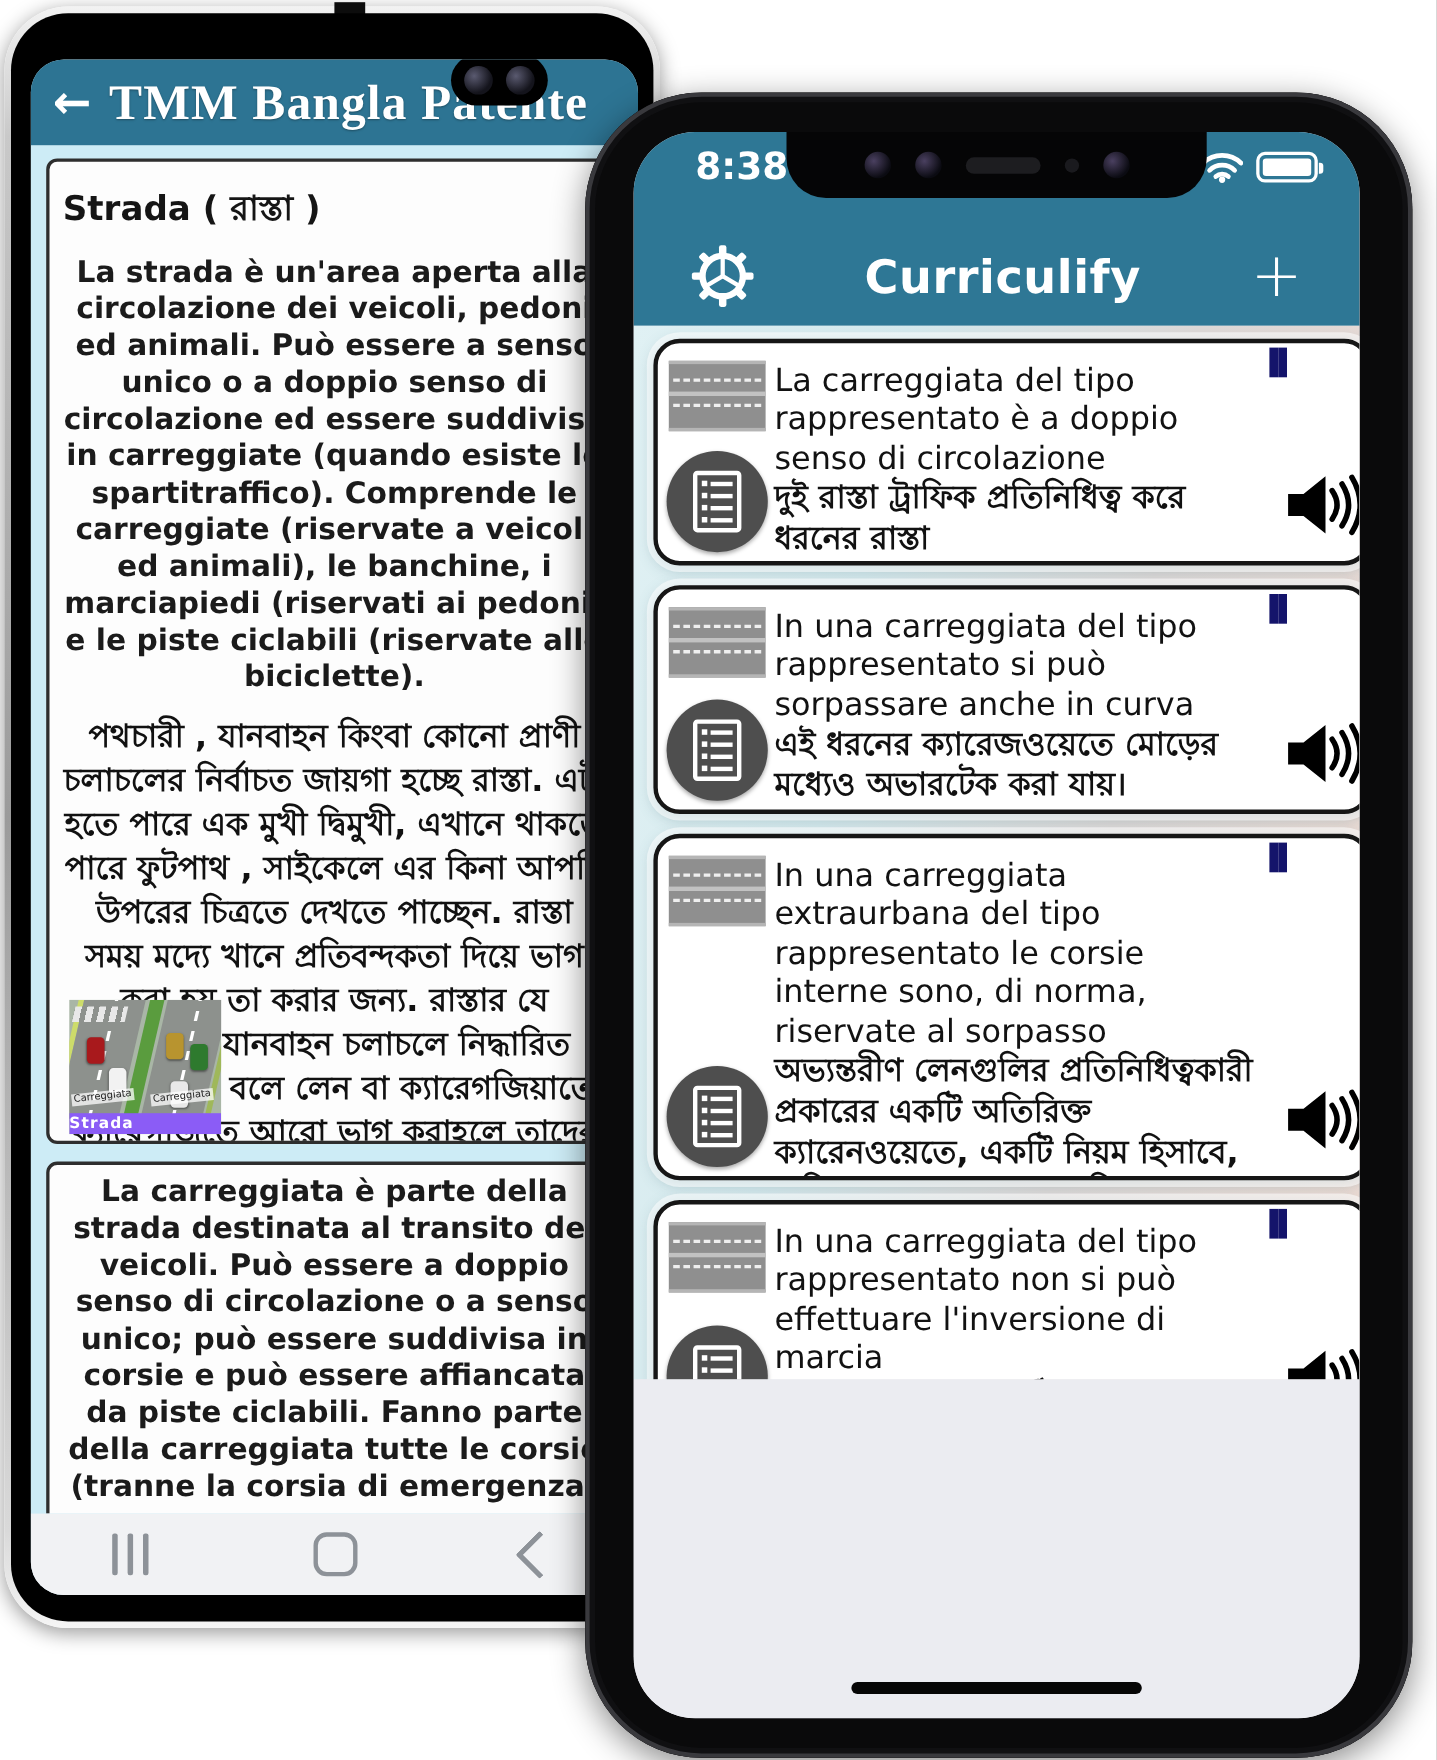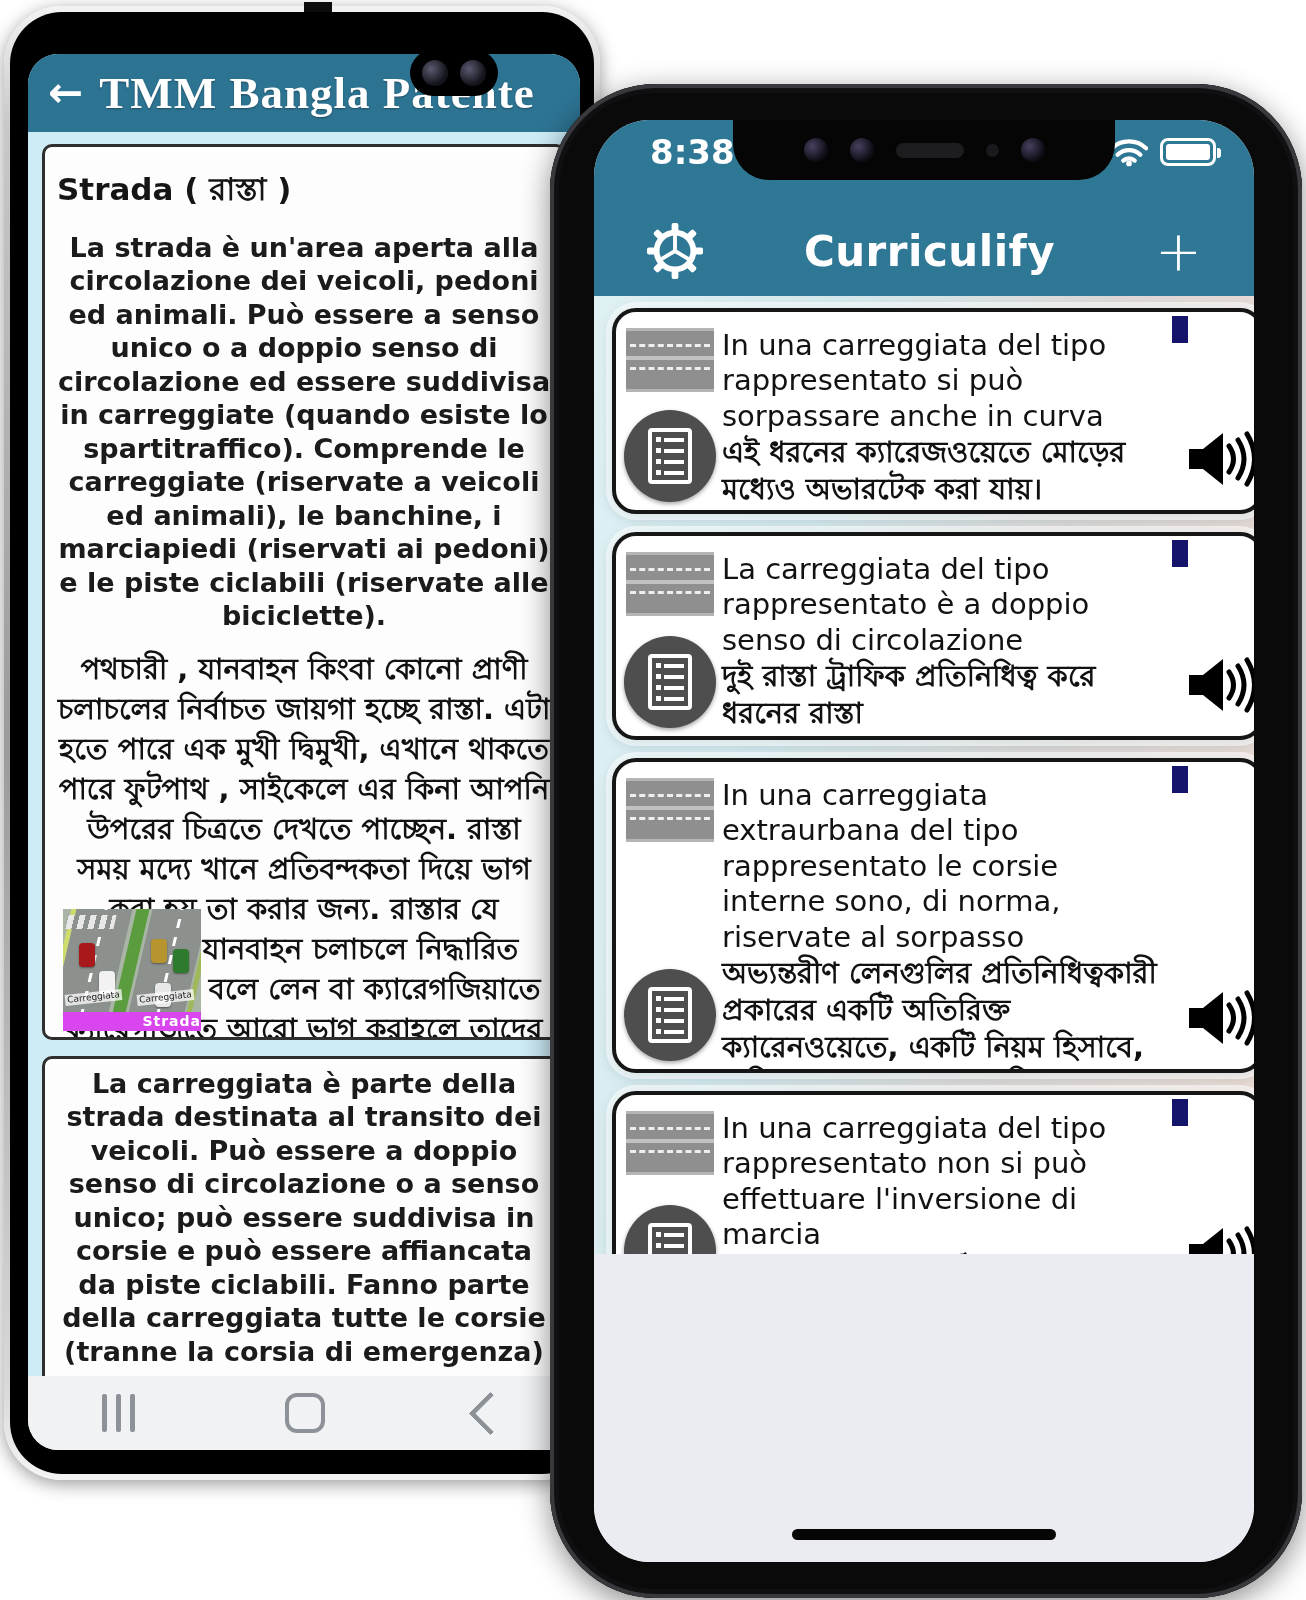--- a/index.html
+++ b/index.html
@@ -41,32 +41,32 @@
   .r-dash{position:absolute;top:0;bottom:0;left:50%;width:3px;
           background:repeating-linear-gradient(180deg,#fff 0 9px,transparent 9px 18px);}
   .r-median{position:absolute;top:-8px;bottom:14px;left:62px;width:13px;background:#5a9c3e;transform:skewX(-13deg);}
   .r-edge{position:absolute;top:-8px;bottom:14px;width:5px;background:#cddc6a;transform:skewX(-13deg);}
   .r-edge.e1{left:-3px;} .r-edge.e2{left:136px;background:#9fb85a;}
   .r-cross{position:absolute;top:6px;left:4px;width:48px;height:14px;transform:skewX(-13deg);
            background:repeating-linear-gradient(90deg,#e8e8e8 0 6px,#8d918d 6px 11px);}
   .r-car{position:absolute;width:16px;height:24px;border-radius:4px;box-shadow:0 1px 2px rgba(0,0,0,.4);}
   .r-label{position:absolute;font-size:9px;color:#222;background:rgba(255,255,255,.75);
            padding:0 2px;line-height:11px;white-space:nowrap;}
-  .r-caption{position:absolute;left:0;right:0;bottom:0;height:19px;background:#d946ef;color:#fff;
-             font-size:14px;font-weight:bold;text-align:right;line-height:19px;letter-spacing:1px;}
+  .r-caption{position:absolute;left:0;right:0;bottom:0;height:19px;background:#8b5cf6;color:#fff;
+             font-size:14px;font-weight:bold;text-align:left;line-height:19px;letter-spacing:1px;}
   .al-navbar{position:absolute;left:0;right:0;bottom:0;height:74px;background:#f1f2f4;
              display:flex;align-items:center;justify-content:center;gap:150px;}
   .ic-recents{display:flex;gap:9px;}
   .ic-recents i{width:5px;height:38px;background:#8d9298;border-radius:2px;}
   .ic-home{width:40px;height:40px;border:4px solid #8d9298;border-radius:12px;box-sizing:border-box;}
   .ic-back{width:26px;height:26px;border-left:5px solid #8d9298;border-bottom:5px solid #8d9298;
            transform:rotate(45deg);border-radius:2px;}
 
   
-  .phone-iphone{position:absolute;left:550px;top:84px;width:752px;height:1514px;z-index:10;}
+  .phone-iphone{position:absolute;left:532px;top:84px;width:752px;height:1514px;z-index:10;}
   .ip-frame{position:absolute;inset:0;border-radius:106px;background:#0a0a0b;
             box-shadow:inset 0 0 0 4px #39393d, inset 0 0 0 9px #101012, 0 8px 30px rgba(0,0,0,.45);}
   .ip-screen{position:absolute;left:44px;top:36px;width:660px;height:1442px;border-radius:56px;
              overflow:hidden;background:#ebecf1;display:flex;flex-direction:column;}
   .ip-teal{position:relative;height:176px;background:#2e7795;flex:none;}
   .ip-notch{position:absolute;top:0;left:50%;transform:translateX(-50%);width:382px;height:60px;
             background:#050506;border-radius:0 0 36px 36px;display:flex;align-items:center;
             justify-content:center;gap:22px;}
   .n-lens{width:24px;height:24px;border-radius:50%;background:radial-gradient(circle at 35% 35%,#4a4060,#0b0b12 70%);}
   .n-pill{width:68px;height:15px;border-radius:8px;background:#1d1d20;}
@@ -242,22 +242,22 @@
           <span class="a-plus">+</span>
         </div>
       </div>
 
       <div class="ip-cardzone q-list" id="qlist">
   <div class="q-card">
     <span class="q-road">
               <i></i>
               <i></i>
             </span>
-    <div class="q-it">In una carreggiata del tipo rappresentato si può sorpassare anche in curva</div>
-    <div class="q-bn">এই ধরনের ক্যারেজওয়েতে মোড়ের মধ্যেও অভারটেক করা যায়।</div>
+    <div class="q-it">La carreggiata del tipo rappresentato è a doppio senso di circolazione</div>
+    <div class="q-bn">দুই রাস্তা ট্রাফিক প্রতিনিধিত্ব করে ধরনের রাস্তা</div>
     <span class="q-doc">
       <span class="sheet">
         <span class="row">
                   <b></b>
                   <s></s>
                 </span>
         <span class="row">
                   <b></b>
                   <s></s>
                 </span>
@@ -293,22 +293,22 @@
       <path d="M50 10 q12 19 0 38" stroke="#000" stroke-width="5" fill="none" stroke-linecap="round"></path>
       <path d="M59 4 q15 25 0 50" stroke="#000" stroke-width="5" fill="none" stroke-linecap="round"></path>
     </svg>
   </div>
 
   <div class="q-card">
     <span class="q-road">
               <i></i>
               <i></i>
             </span>
-    <div class="q-it">La carreggiata del tipo rappresentato è a doppio senso di circolazione</div>
-    <div class="q-bn">দুই রাস্তা ট্রাফিক প্রতিনিধিত্ব করে ধরনের রাস্তা</div>
+    <div class="q-it">In una carreggiata del tipo rappresentato si può sorpassare anche in curva</div>
+    <div class="q-bn">এই ধরনের ক্যারেজওয়েতে মোড়ের মধ্যেও অভারটেক করা যায়।</div>
     <span class="q-doc">
       <span class="sheet">
         <span class="row">
                   <b></b>
                   <s></s>
                 </span>
         <span class="row">
                   <b></b>
                   <s></s>
                 </span>

